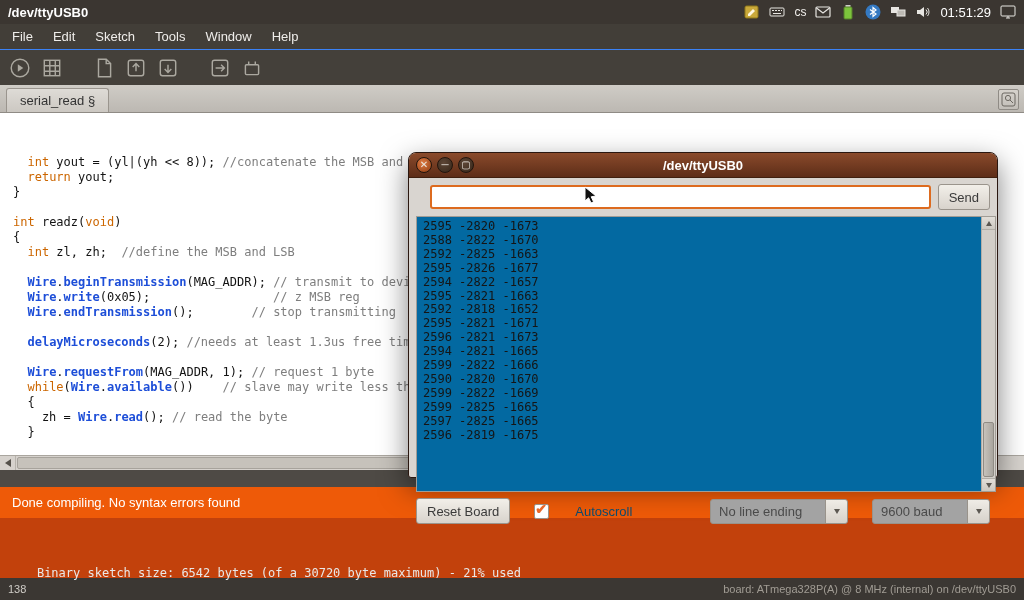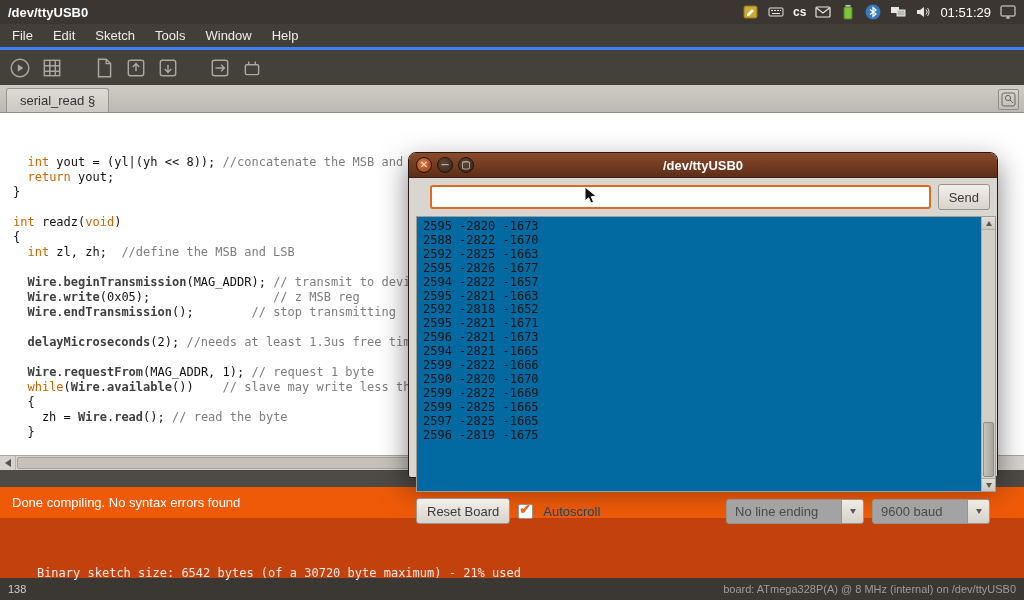--- a/index.html
+++ b/index.html
@@ -4,43 +4,43 @@
 <style>
   * { margin:0; padding:0; box-sizing:border-box; }
   body { font-family:"Liberation Sans", sans-serif; background:#222; }
   .screen { position:relative; width:1024px; height:600px; overflow:hidden; background:#d8d4cf; }
 
   
   .top-panel { height:24px; background:#3b3631; display:flex; align-items:center; color:#fff; }
   .panel-title { font-weight:bold; font-size:13px; padding-left:8px; }
   .tray { margin-left:auto; display:flex; align-items:center; gap:9px; padding-right:8px; font-size:13px; }
   .tray svg { display:block; }
-  .kbd-layout { color:#f1efec; font-size:12px;font-weight:bold; }
+  .kbd-layout { color:#f1efec; font-size:12px; }
   .clock { color:#fff; font-size:13px; }
 
   
-  .menu-bar { height:26px; background:#423e38; display:flex; align-items:center; color:#efedea; font-size:13px; padding-left:2px; border-bottom:3px solid #3b82f6; }
+  .menu-bar { height:26px; background:#423e38; display:flex; align-items:center; color:#efedea; font-size:13px; padding-left:2px; border-bottom:1px solid #3b82f6; }
   .menu-item { padding:4px 10px; }
 
   
   .toolbar { height:35px; background:#44403a; display:flex; align-items:center; padding-left:7px; gap:6px; }
   .tool-btn { width:26px; height:26px; display:flex; align-items:center; justify-content:center; background:transparent; border:none; }
   .tool-btn svg { stroke:#aba8a0; fill:none; stroke-width:1.3; }
   .tb-gap { width:14px; }
 
   
   .tab-bar { height:28px; background:linear-gradient(#cfccc6,#bcb8b2); position:relative; display:flex; align-items:flex-end; border-bottom:1px solid #8f8b85; }
   .tab { height:24px; margin-left:6px; padding:0 13px; background:linear-gradient(#dedbd6,#ccc8c2); border:1px solid #9a958e; border-bottom:none; border-radius:3px 3px 0 0; font-size:13px; color:#333; display:flex; align-items:center; }
   .tab-right-btn { position:absolute; right:5px; top:4px; width:21px; height:21px; background:linear-gradient(#d6d2cc,#c2beb8); border:1px solid #8f8b85; border-radius:2px; display:flex; align-items:center; justify-content:center; }
 
   
   .editor { height:342px; background:#fff; padding:12px 0 0 13px; font-family:"DejaVu Sans Mono", monospace; font-size:12px; line-height:15px; white-space:pre; overflow:hidden; }
   .sy-p { color:#131313; }
   .sy-k { color:#cc6600; }
-  .sy-f { color:#404040; font-weight:bold; }
+  .sy-f { color:#1d4ed8; font-weight:bold; }
   .sy-c { color:#7e7e7e; }
 
   .hscroll { height:15px; background:#d6d2cd; border-top:1px solid #aaa69f; position:relative; }
   .hscroll-left { position:absolute; left:0; top:0; width:16px; height:14px; border-right:1px solid #b7b3ac; display:flex; align-items:center; justify-content:center; }
   .tri-left { width:0; height:0; border-top:4px solid transparent; border-bottom:4px solid transparent; border-right:6px solid #55514b; }
   .hscroll-thumb { position:absolute; left:17px; top:1px; height:12px; width:540px; background:#c6c2bb; border:1px solid #a7a39c; border-radius:2px; }
 
   .dark-strip { height:17px; background:#4e4a45; }
 
   
@@ -64,21 +64,21 @@
   .output-wrap { margin:2px 1px 0 7px; height:276px; background:#0369a1; border:1px solid #a19d96; position:relative; overflow:hidden; }
   .serial-lines { font-family:"DejaVu Sans Mono", monospace; font-size:12px; line-height:13.9px; padding:3px 6px; white-space:pre; color:#151515; }
   .vscroll { position:absolute; right:0; top:0; bottom:0; width:14px; background:#d2cec8; border-left:1px solid #b2aea7; }
   .vs-step { position:absolute; left:0; right:0; height:13px; display:flex; align-items:center; justify-content:center; background:linear-gradient(#e2ded8,#ccc8c1); }
   .vs-up { top:0; border-bottom:1px solid #b2aea7; }
   .vs-down { bottom:0; border-top:1px solid #b2aea7; }
   .tri-up { width:0; height:0; border-left:3.5px solid transparent; border-right:3.5px solid transparent; border-bottom:5px solid #5c5852; }
   .tri-down { width:0; height:0; border-left:3.5px solid transparent; border-right:3.5px solid transparent; border-top:5px solid #5c5852; }
   .vs-thumb { position:absolute; bottom:14px; height:55px; left:1px; right:1px; background:linear-gradient(90deg,#c6c2bb,#a9a59e); border:1px solid #908c85; border-radius:2px; }
 
-  .controls-row { display:flex; align-items:center; padding:6px 7px 0 7px; gap:8px; }
+  .controls-row { display:flex; align-items:center; padding:6px 7px 0 7px; gap:24px; }
   .checkbox { width:15px; height:15px; background:#fff; border:1px solid #99938b; border-radius:2px; position:relative; }
   .checkbox .check { position:absolute; top:-4px; left:0px; color:#e8682a; font-size:14px; font-weight:bold; }
   .chk-label { font-size:13px; color:#0c4a6e; margin-left:2px; }
   .spacer { flex:1; }
   .combo { display:flex; height:25px; border:1px solid #99938b; border-radius:3px; background:#a3a3a3; overflow:hidden; }
   .combo-value { padding:0 8px; font-size:13px; color:#4a4a4a; display:flex; align-items:center; flex:1; white-space:nowrap; }
   .combo-arrow { width:22px; background:linear-gradient(#efece6,#d6d1ca); border-left:1px solid #99938b; display:flex; align-items:center; justify-content:center; }
   .combo.le { width:138px; }
   .combo.baud { width:118px; }
 

